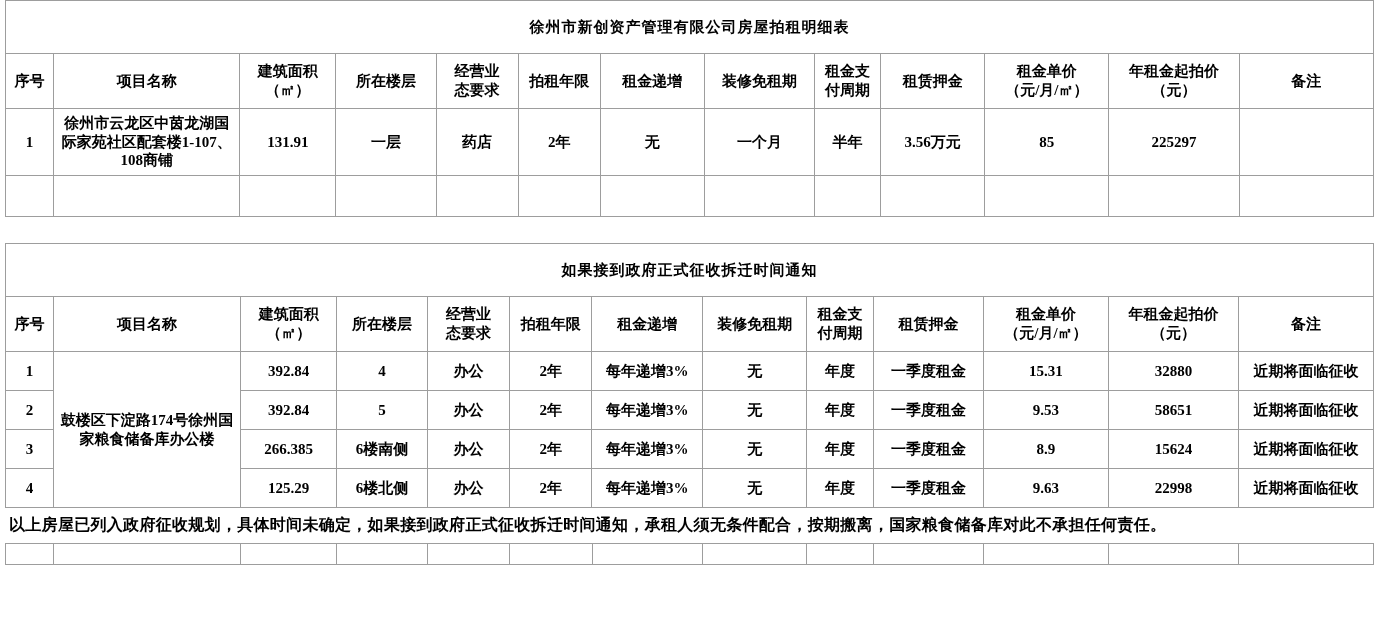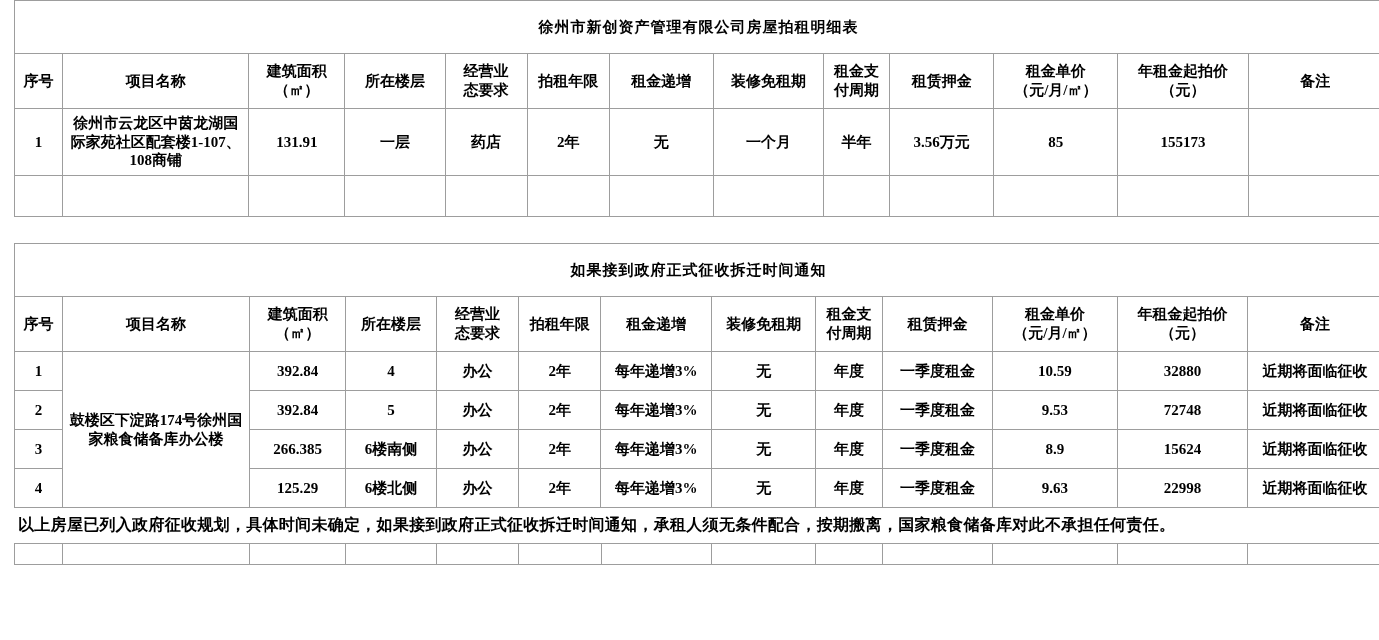--- a/index.html
+++ b/index.html
@@ -12,21 +12,20 @@
     height: 640px;
     font-family: "Liberation Serif", "DejaVu Serif", serif;
     color: #000000;
     overflow: hidden;
   }
   .sheet {
     position: relative;
     width: 1275px;
     height: 640px;
     box-sizing: border-box;
-    margin-left: 9px;
   }
   table.grid {
     border-collapse: collapse;
     table-layout: fixed;
     width: 1369px;
     margin: 0 5px;
   }
   table.grid td, table.grid th {
     border: 1px solid #9d9d9d;
     padding: 2px 3px;
@@ -156,21 +155,21 @@
         <td class="namecell">徐州市云龙区中茵龙湖国际家苑社区配套楼1-107、108商铺</td>
         <td>131.91</td>
         <td>一层</td>
         <td>药店</td>
         <td>2年</td>
         <td>无</td>
         <td>一个月</td>
         <td>半年</td>
         <td>3.56万元</td>
         <td>85</td>
-        <td>155173</td>
+        <td>225297</td>
         <td></td>
       </tr>
       <tr class="blank-row">
         <td></td>
         <td></td>
         <td></td>
         <td></td>
         <td></td>
         <td></td>
         <td></td>
@@ -241,36 +240,36 @@
         <td>1</td>
         <td class="namecell" rowspan="4">鼓楼区下淀路174号徐州国家粮食储备库办公楼</td>
         <td>392.84</td>
         <td>4</td>
         <td>办公</td>
         <td>2年</td>
         <td>每年递增3%</td>
         <td>无</td>
         <td>年度</td>
         <td>一季度租金</td>
-        <td>10.59</td>
+        <td>15.31</td>
         <td>32880</td>
         <td>近期将面临征收</td>
       </tr>
       <tr class="data">
         <td>2</td>
         <td>392.84</td>
         <td>5</td>
         <td>办公</td>
         <td>2年</td>
         <td>每年递增3%</td>
         <td>无</td>
         <td>年度</td>
         <td>一季度租金</td>
         <td>9.53</td>
-        <td>72748</td>
+        <td>58651</td>
         <td>近期将面临征收</td>
       </tr>
       <tr class="data">
         <td>3</td>
         <td>266.385</td>
         <td>6楼南侧</td>
         <td>办公</td>
         <td>2年</td>
         <td>每年递增3%</td>
         <td>无</td>

